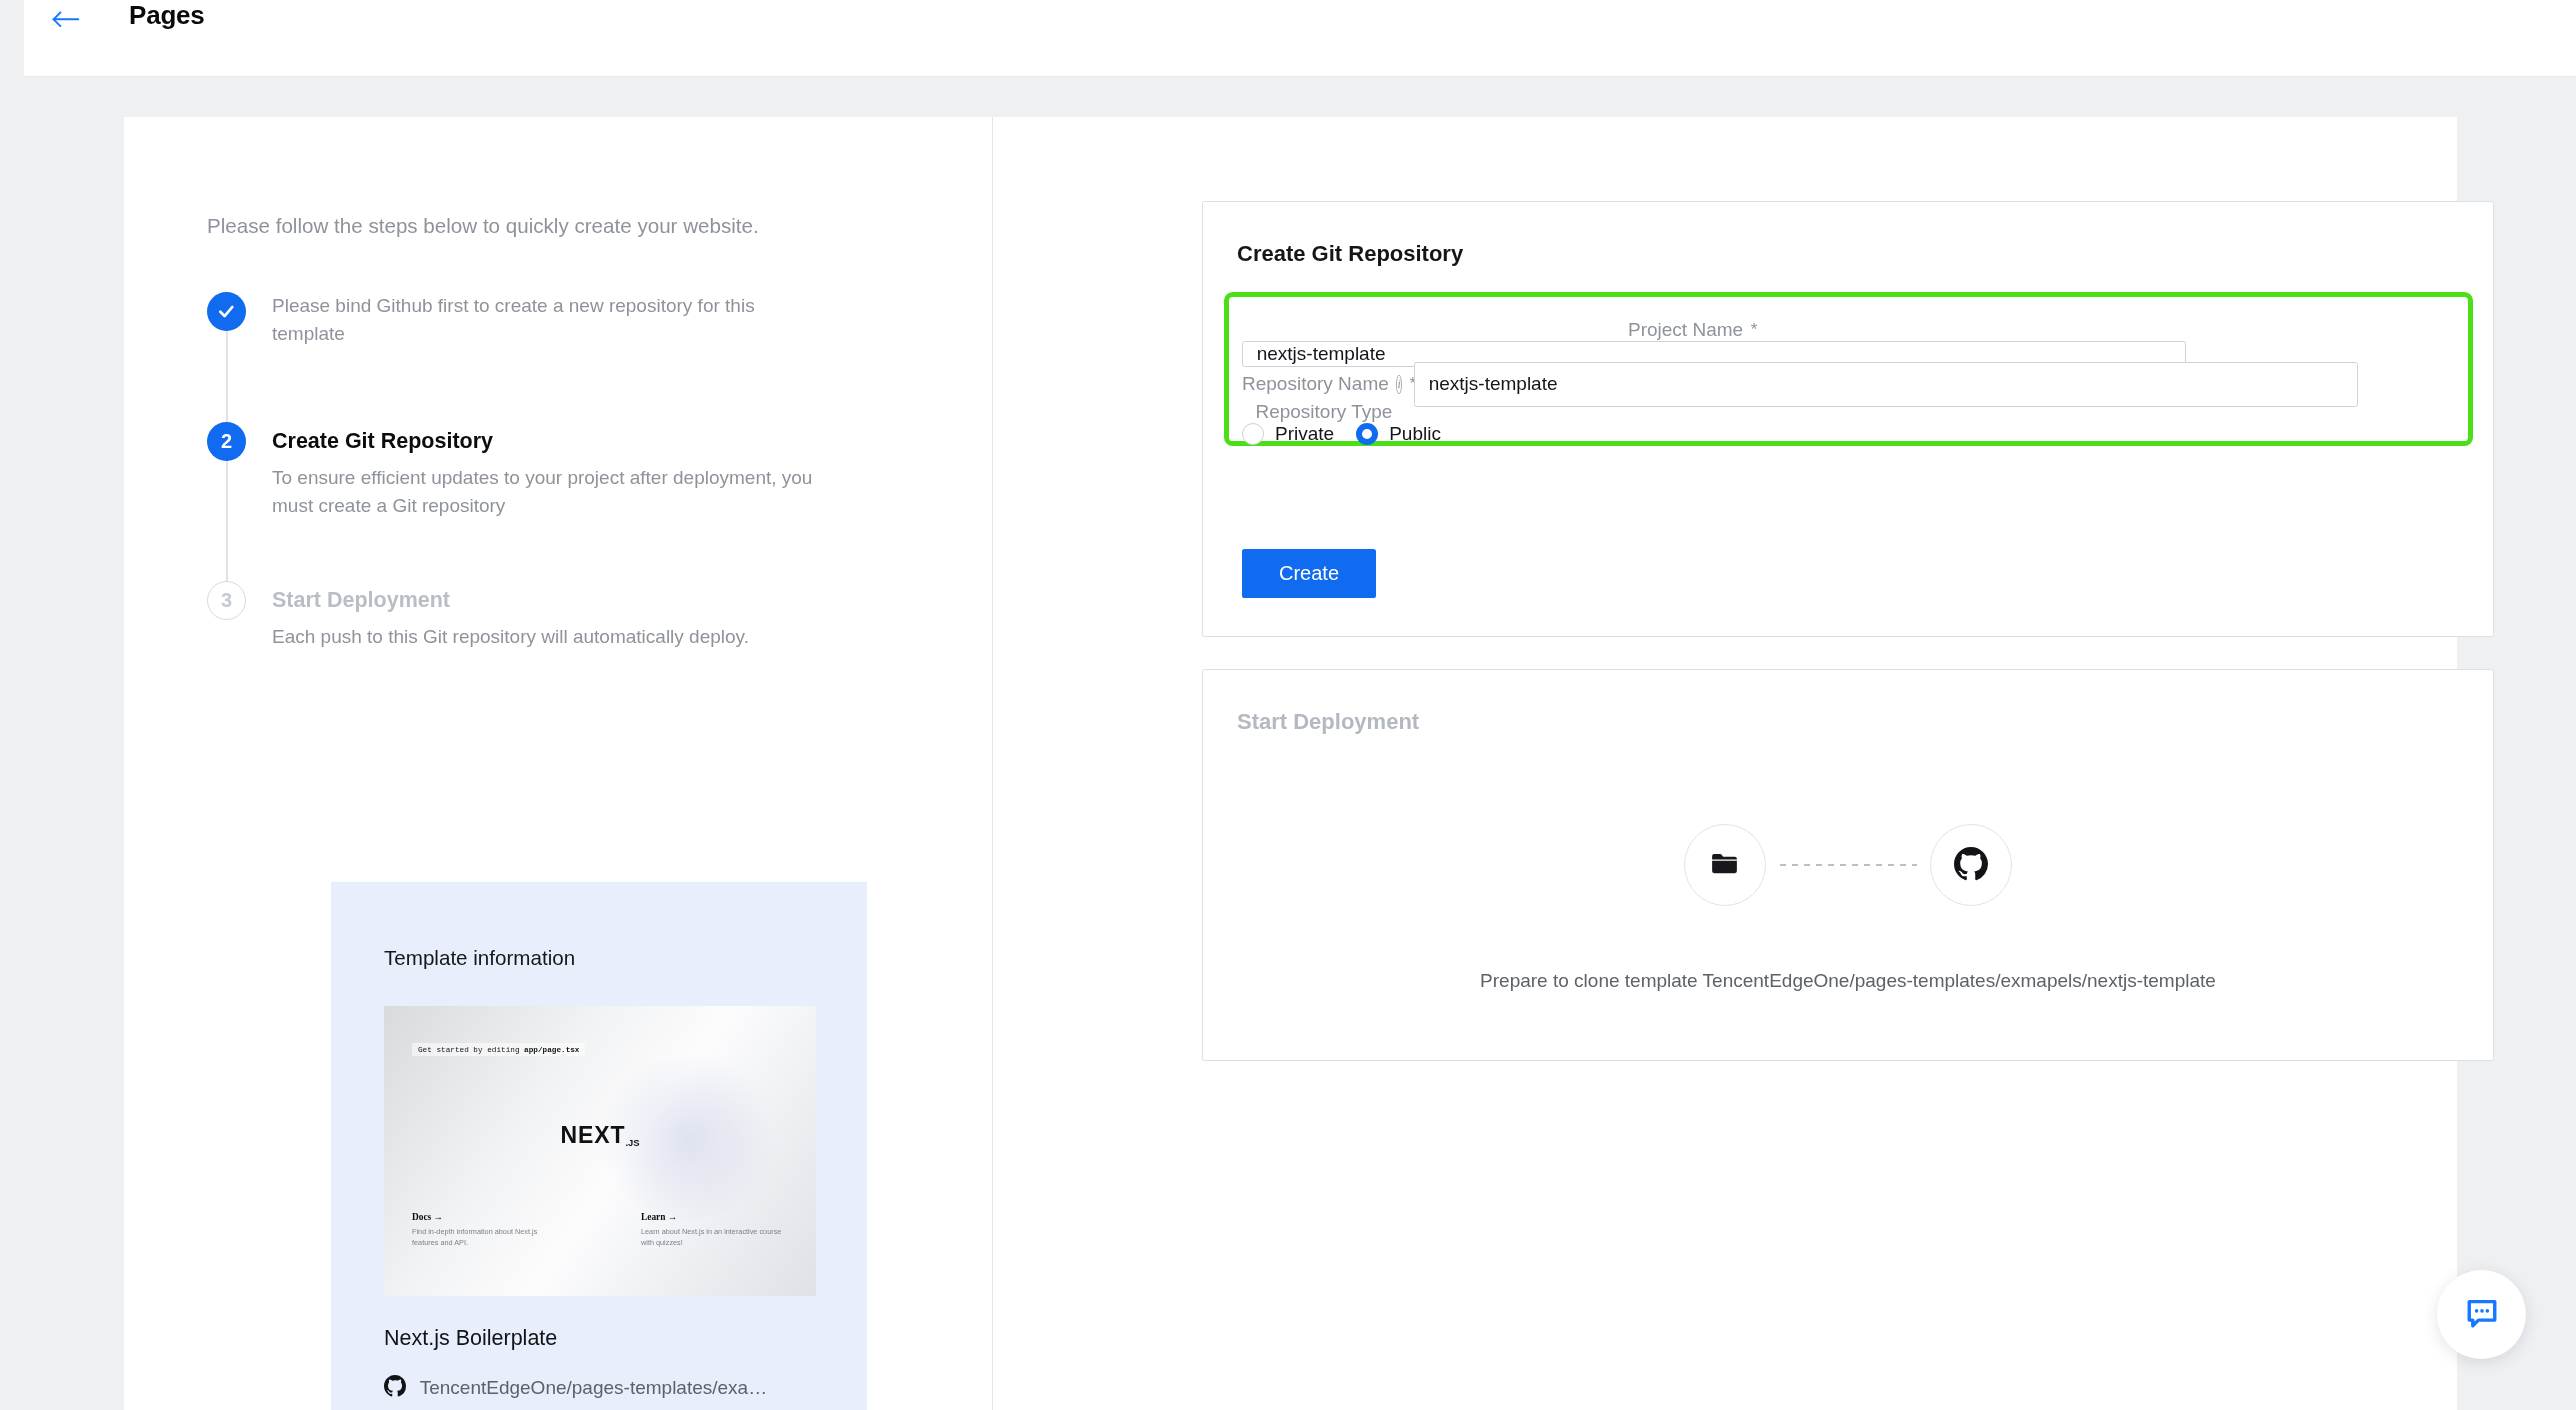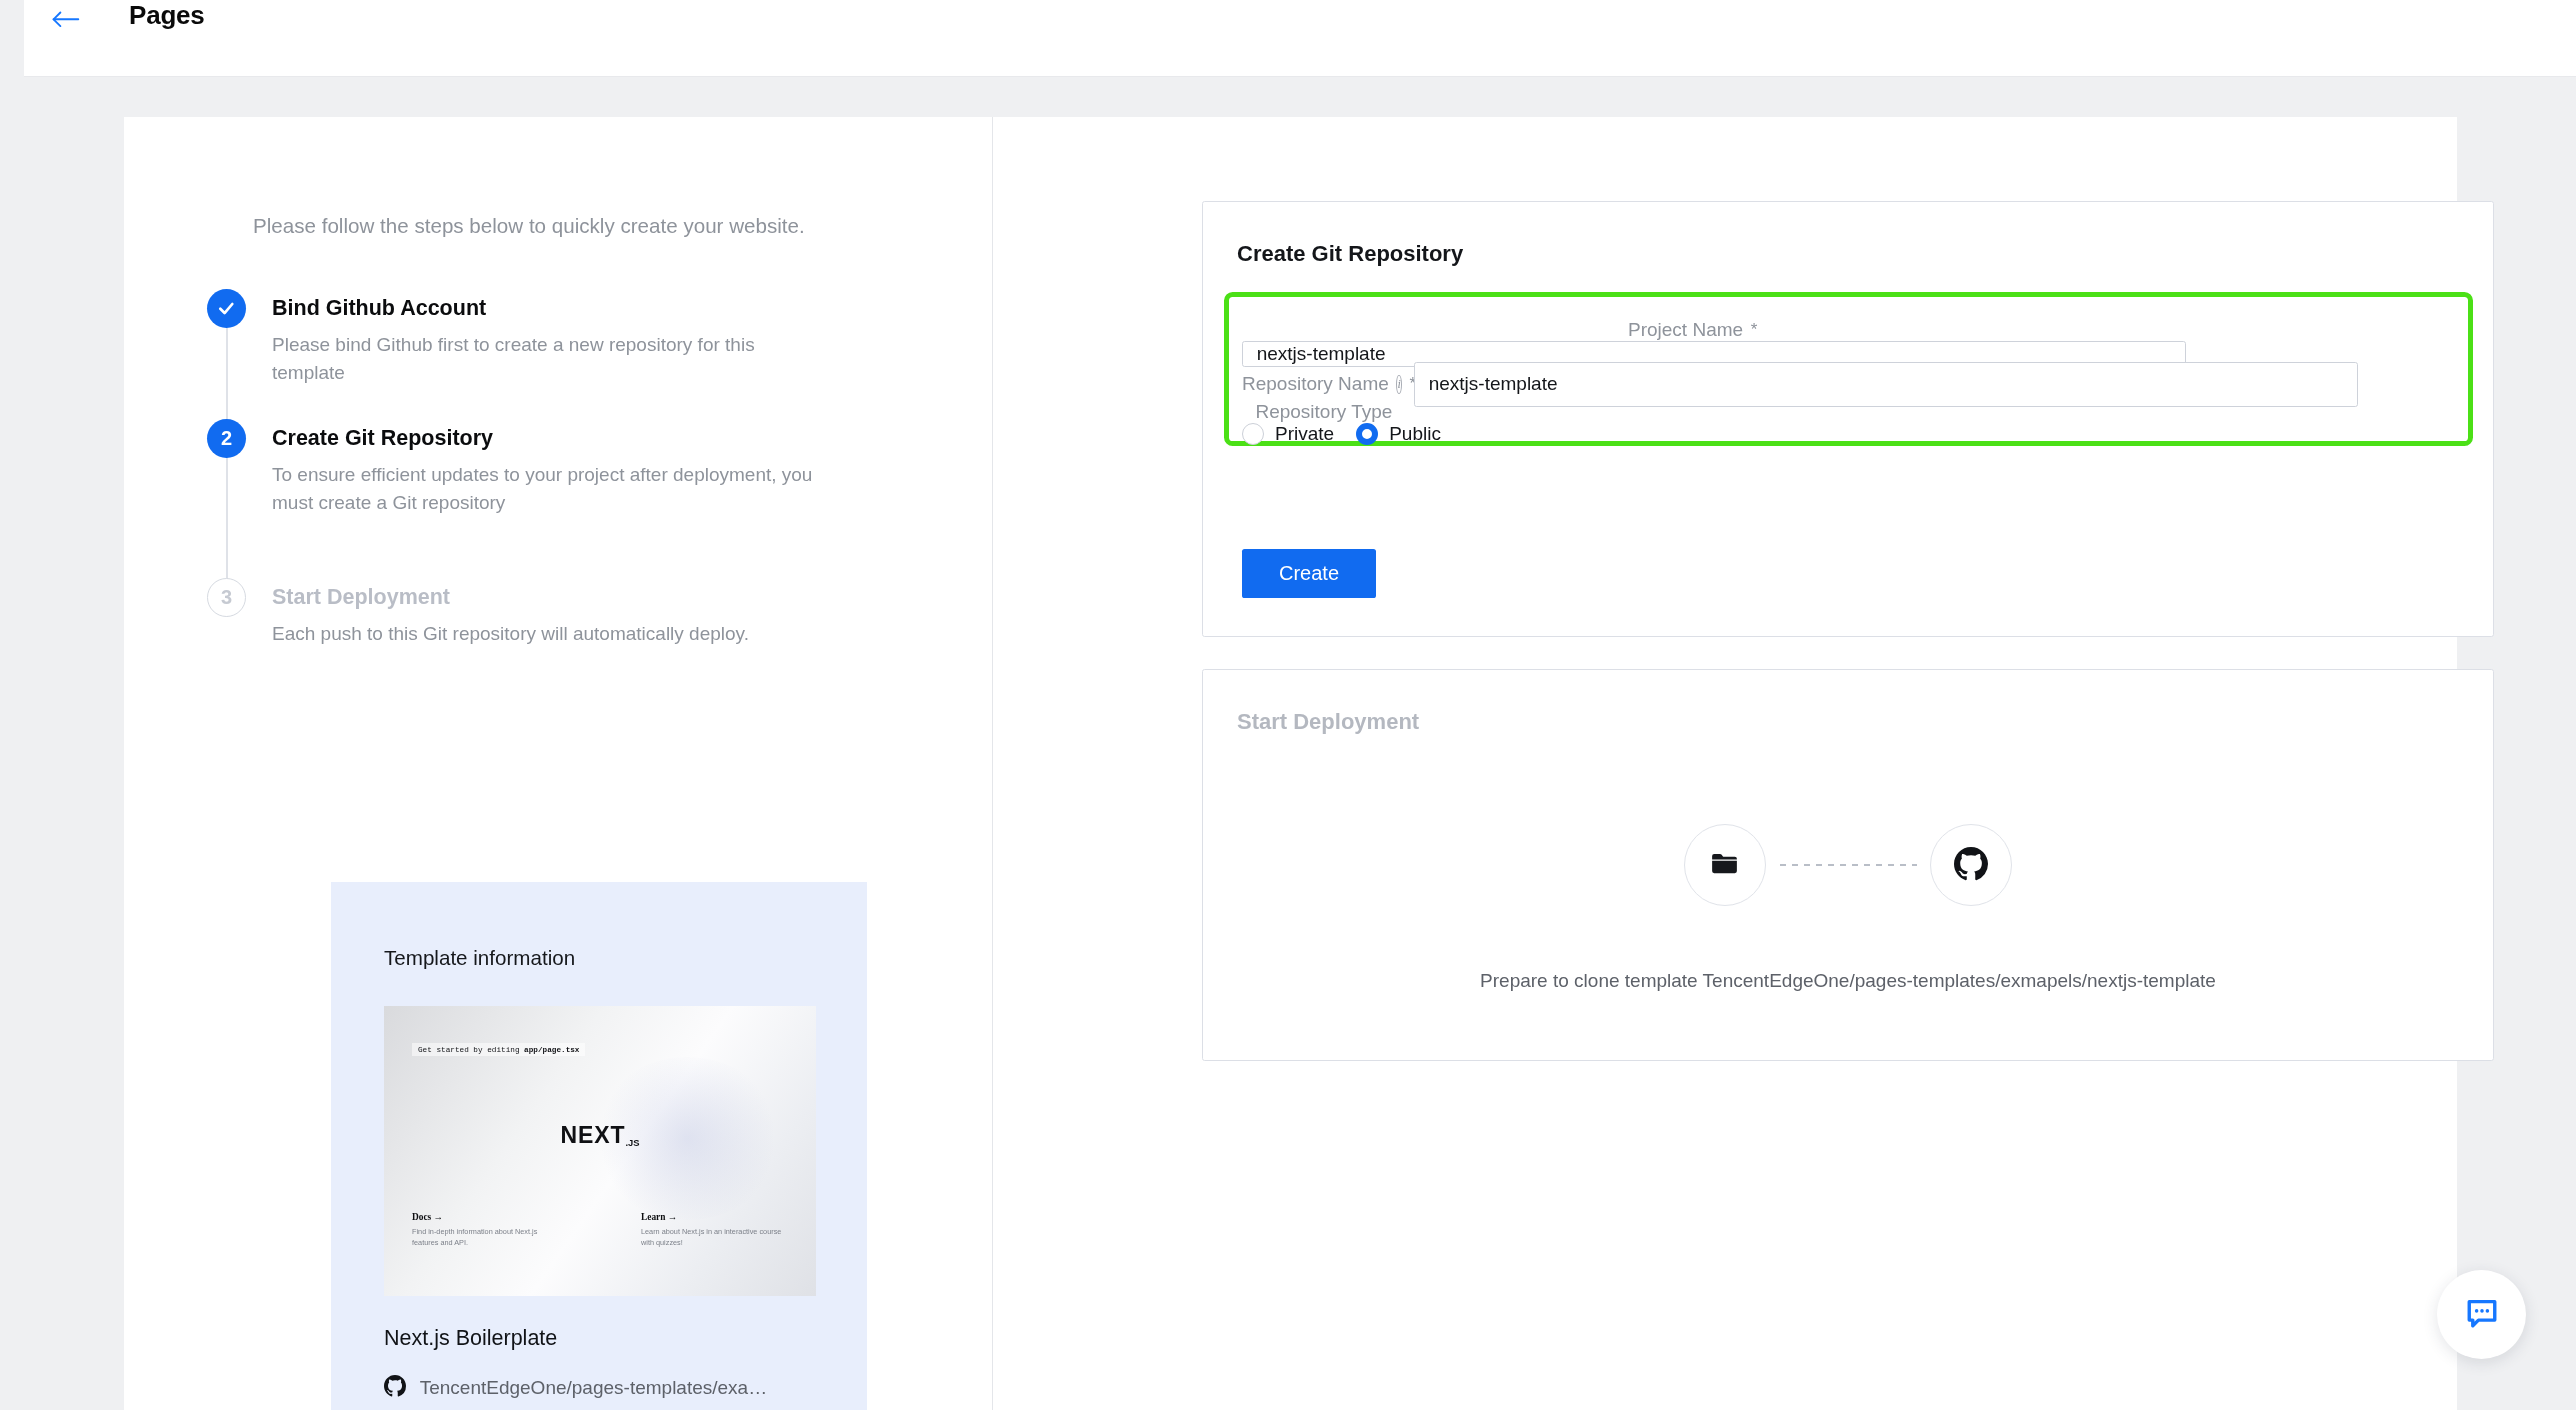--- a/index.html
+++ b/index.html
@@ -47,21 +47,20 @@
 
   
   .left-col {
     position: absolute; left: 0; top: 0;
     width: 868px; height: 1294px;
   }
   .intro-text {
     position: absolute; left: 83px; top: 97px;
     font-size: 20.6px; color: #8e939b;
     white-space: nowrap;
-    margin-left: 46px;
   }
 
   
   .steps { position: absolute; left: 83px; top: 172px; width: 704px; }
   .step { position: relative; padding-left: 65px; }
   .step-marker {
     position: absolute; left: 0; top: 0;
     width: 39px; height: 39px; border-radius: 50%;
     display: flex; align-items: center; justify-content: center;
     font-size: 20px; font-weight: bold;
@@ -305,21 +304,20 @@
 
     <div class="steps">
 
       <div class="step step-1">
         <div class="step-line"></div>
         <div class="step-marker done">
           <svg width="20.6" height="20.6" viewBox="0 0 24 24" fill="none" aria-hidden="true">
             <path d="M5 12.5 L10 17.5 L19 7" stroke="#ffffff" stroke-width="3.1" stroke-linecap="round" stroke-linejoin="round"></path>
           </svg>
         </div>
-        <div class="step-title">Bind Github Account</div>
         <div class="step-desc">Please bind Github first to create a new repository for this template</div>
       </div>
 
       <div class="step step-2">
         <div class="step-line"></div>
         <div class="step-marker active">2</div>
         <div class="step-title">Create Git Repository</div>
         <div class="step-desc">To ensure efficient updates to your project after deployment, you must create a Git repository</div>
       </div>
 

